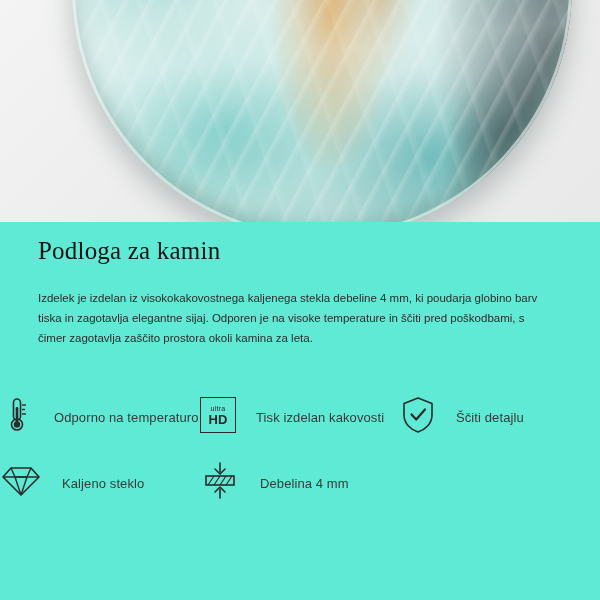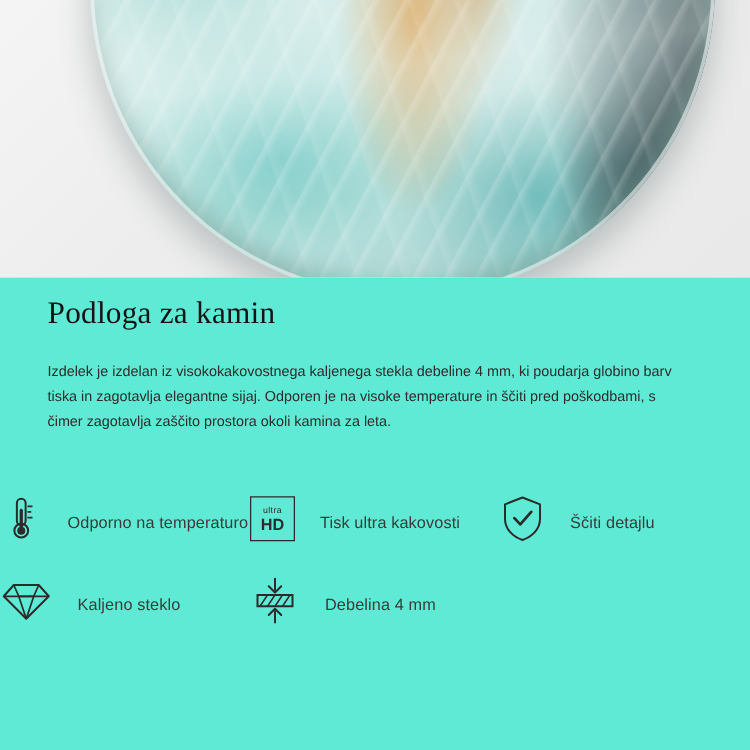--- a/index.html
+++ b/index.html
@@ -212,21 +212,21 @@
       <div class="feature-label">Odporno na temperaturo</div>
     </div>
 
     <div class="feature">
       <div class="feature-icon">
         <div class="hd-box">
           <span class="ultra">ultra</span>
           <span class="hd">HD</span>
         </div>
       </div>
-      <div class="feature-label">Tisk ultra kakovosti</div>
+      <div class="feature-label">Tisk izdelan kakovosti</div>
     </div>
 
     <div class="feature">
       <div class="feature-icon">
         <svg width="36" height="40" viewBox="0 0 36 40">
           <path d="M18 3 L32 8.5 V20 C32 28.5 25.5 34.5 18 37 C10.5 34.5 4 28.5 4 20 V8.5 Z" fill="none" stroke="#2b2b2b" stroke-width="1.6" stroke-linejoin="round"></path>
           <path d="M11.5 19.5 L16.2 24.5 L25 14.5" fill="none" stroke="#2b2b2b" stroke-width="2.2" stroke-linecap="round" stroke-linejoin="round"></path>
         </svg>
       </div>
       <div class="feature-label">Ščiti detajlu</div>

